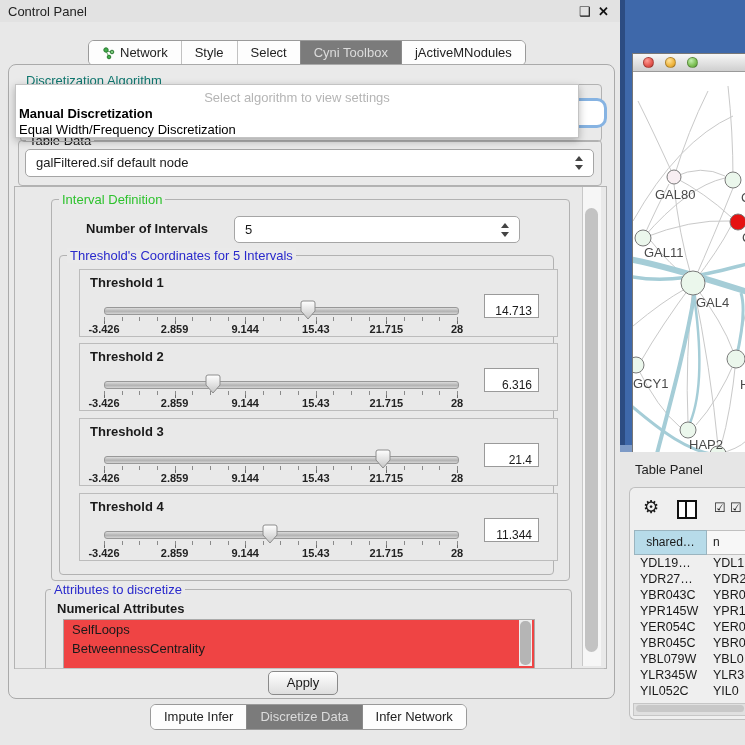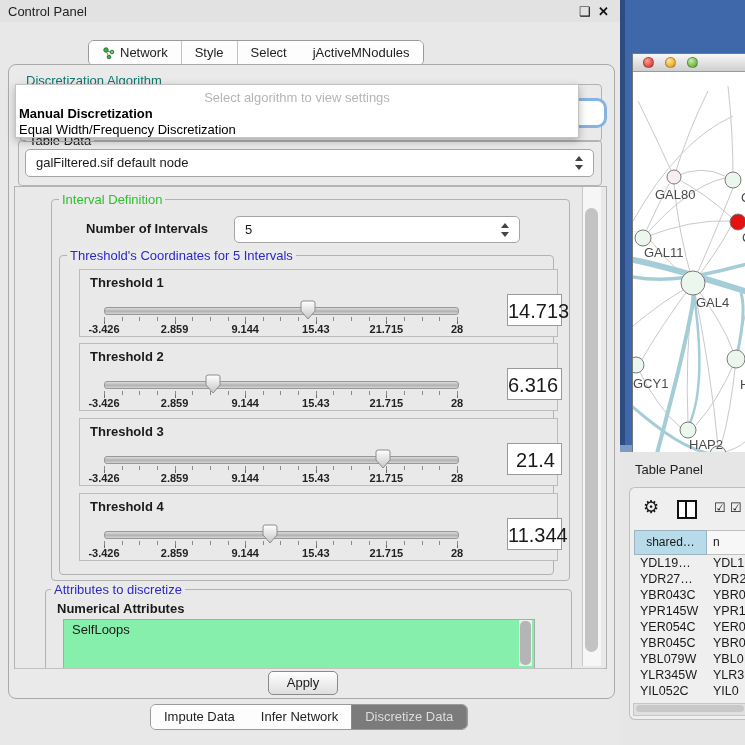--- a/index.html
+++ b/index.html
@@ -48,24 +48,24 @@
   .tpanel{left:64px;width:477px;height:66px;border:1px solid #bcbcbc;background:#e9e9e9;}
   .tpanel .tlabel{left:10px;top:5px;font-size:13px;font-weight:bold;}
   .track{left:24px;top:37px;width:353px;height:6px;border:1px solid #989898;border-radius:3px;
          background:linear-gradient(#dcdcdc,#b2b2b2 55%,#d5d5d5);}
   .thumb-svg{top:30px;z-index:3;}
   .ticks-minor{left:24px;top:47px;width:354px;height:4px;
         background:repeating-linear-gradient(90deg,#8a8a8a 0 1px,transparent 1px 17.65px);}
   .ticks-major{left:24px;top:47px;width:354px;height:7px;
         background:repeating-linear-gradient(90deg,#6a6a6a 0 1px,transparent 1px 70.6px);}
   .tick-lab{top:53px;font-size:11px;font-weight:bold;color:#222;transform:translateX(-50%);white-space:nowrap;}
-  .vbox{left:404px;top:24px;width:55px;height:32px;background:#fff;border:1px solid #9a9a9a;
-        font-size:20px;text-align:right;line-height:32px;padding-right:6px;box-sizing:border-box;margin-left:23px;}
-  
-  .attr-list{left:62px;top:618px;width:470px;height:48px;background:#86efac;border:1px solid #aaa;overflow:hidden;}
+  .vbox{left:404px;top:24px;width:55px;height:24px;background:#fff;border:1px solid #9a9a9a;
+        font-size:12px;text-align:right;line-height:32px;padding-right:6px;box-sizing:border-box;}
+  
+  .attr-list{left:62px;top:618px;width:470px;height:48px;background:#ef4444;border:1px solid #aaa;overflow:hidden;}
   .attr-item{font-size:13px;line-height:19px;padding-left:8px;white-space:nowrap;}
   .attr-vsb{left:518px;top:619px;width:13px;height:46px;background:#eee;}
   .attr-vsb .thumb{left:1px;top:1px;width:11px;height:44px;background:#b5b5b5;border-radius:5px;}
   .apply-btn{left:268px;top:671px;width:68px;height:22px;border:1px solid #8a8a8a;border-radius:5px;
         background:linear-gradient(#ffffff,#dedede);font-size:13px;text-align:center;line-height:22px;}
   .sepline{left:15px;top:668px;width:589px;height:0;border-top:1px solid #c2c2c2;}
   
   .net-bg{left:620px;top:0;width:125px;height:452px;background:#3e68aa;}
   .net-bg .edge-dark{left:0;top:0;width:5px;height:452px;background:#2c4c82;}
   .net-bg .edge-light{left:0;top:445px;width:125px;height:7px;background:#7d9ac6;}
@@ -121,20 +121,23 @@
       <circle cx="7" cy="10" r="1.8" fill="#3fae49" stroke="#2c7a33"></circle>
     </svg>
     <span>Network</span>
   </div>
   <div class="ttab sep">
       <span>Style</span>
     </div>
   <div class="ttab sep">
       <span>Select</span>
     </div>
+  <div class="ttab dark">
+      <span>Cyni Toolbox</span>
+    </div>
   <div class="ttab">
       <span>jActiveMNodules</span>
     </div>
 </div>
 
 <div class="abs main-panel"></div>
 
 <span class="abs algo-label">Discretization Algorithm</span>
 <div class="abs group algo-box"></div>
 <div class="abs combo-behind"></div>
@@ -238,42 +241,43 @@
     <span class="abs tick-lab" style="left:306.4px;">21.715</span>
     <span class="abs tick-lab" style="left:377px;">28</span>
     <div class="abs vbox">11.344</div>
   </div>
 
   <div class="abs group" style="left:30px;top:402px;width:525px;height:90px;"></div>
   <span class="abs group-label blue" style="left:36px;top:395px;">Attributes to discretize</span>
   <span class="abs" style="left:42px;top:414px;font-size:13px;font-weight:bold;">Numerical Attributes</span>
   <div class="abs attr-list" style="left:48px;top:432px;">
     <div class="attr-item">SelfLoops</div>
+    <div class="attr-item">BetweennessCentrality</div>
   </div>
   <div class="abs attr-vsb" style="left:504px;top:433px;">
       <div class="abs thumb"></div>
     </div>
 </div>
 
 <div class="abs vsb">
     <div class="abs thumb"></div>
   </div>
 
 <div class="abs sepline"></div>
 <div class="abs apply-btn">Apply</div>
 
 <div class="abs tabgroup bottom-tabs">
   <div class="ttab">
-      <span>Impute Data</span>
+      <span>Impute Infer</span>
+    </div>
+  <div class="ttab dark">
+      <span>Discretize Data</span>
     </div>
   <div class="ttab">
       <span>Infer Network</span>
-    </div>
-  <div class="ttab dark">
-      <span>Discretize Data</span>
     </div>
 </div>
 
 <div class="abs net-bg">
   <div class="abs edge-dark"></div>
   <div class="abs edge-light"></div>
 </div>
 
 <div class="abs net-window">
   <div class="abs net-titlebar">

